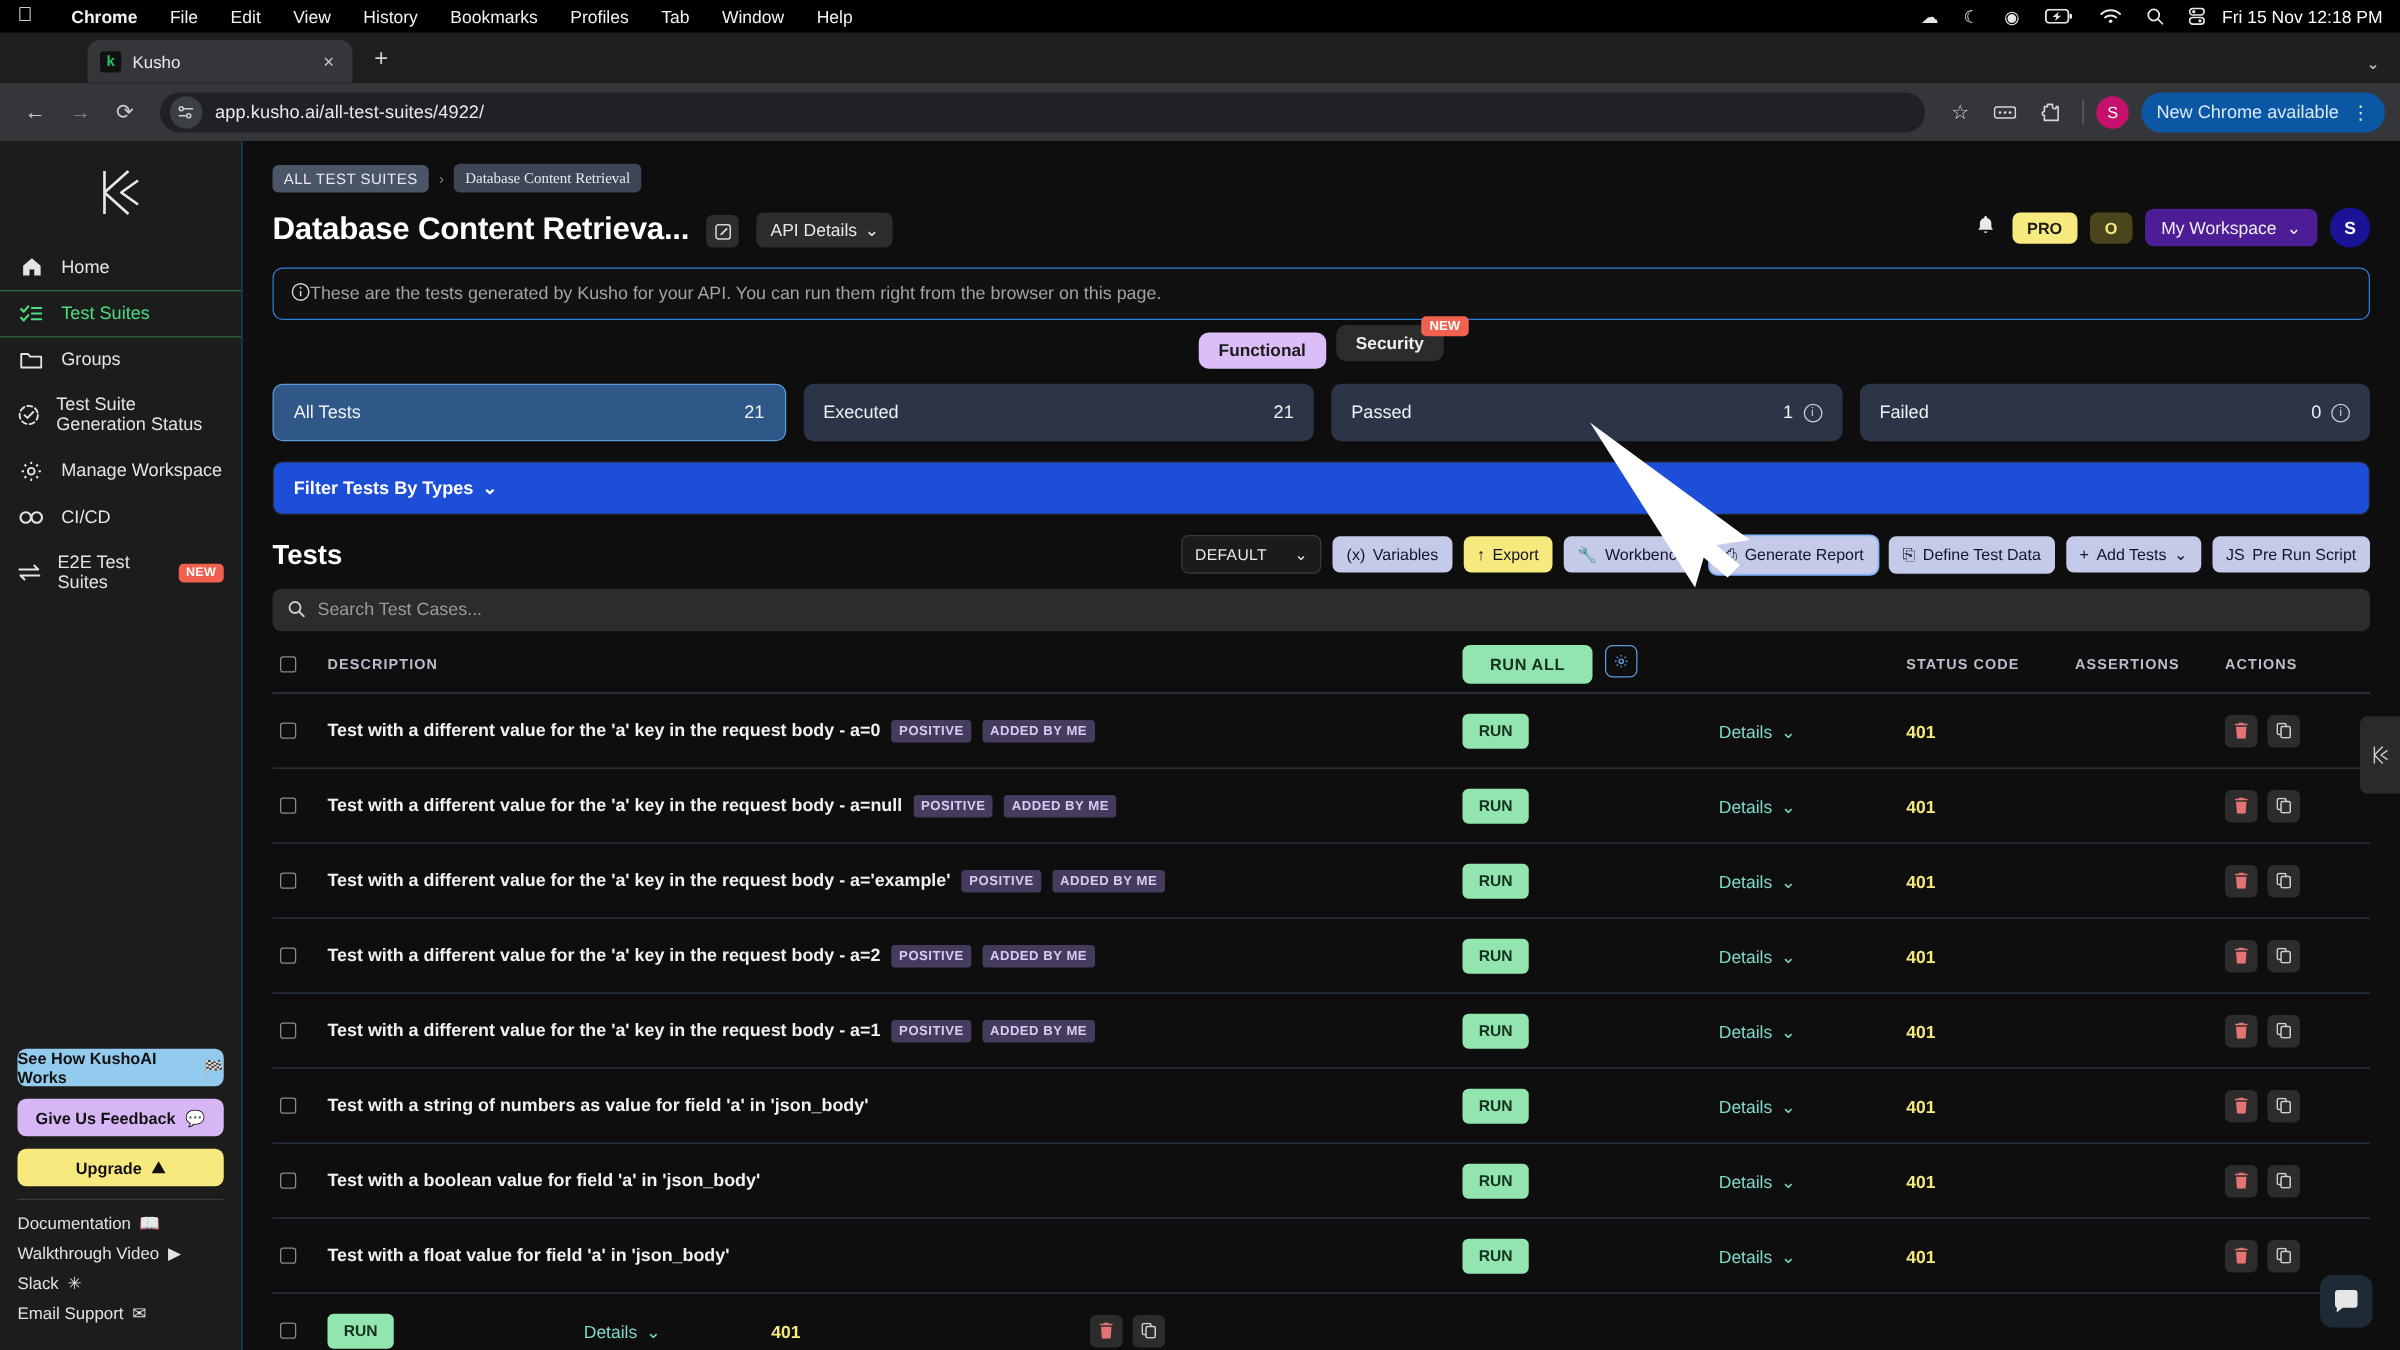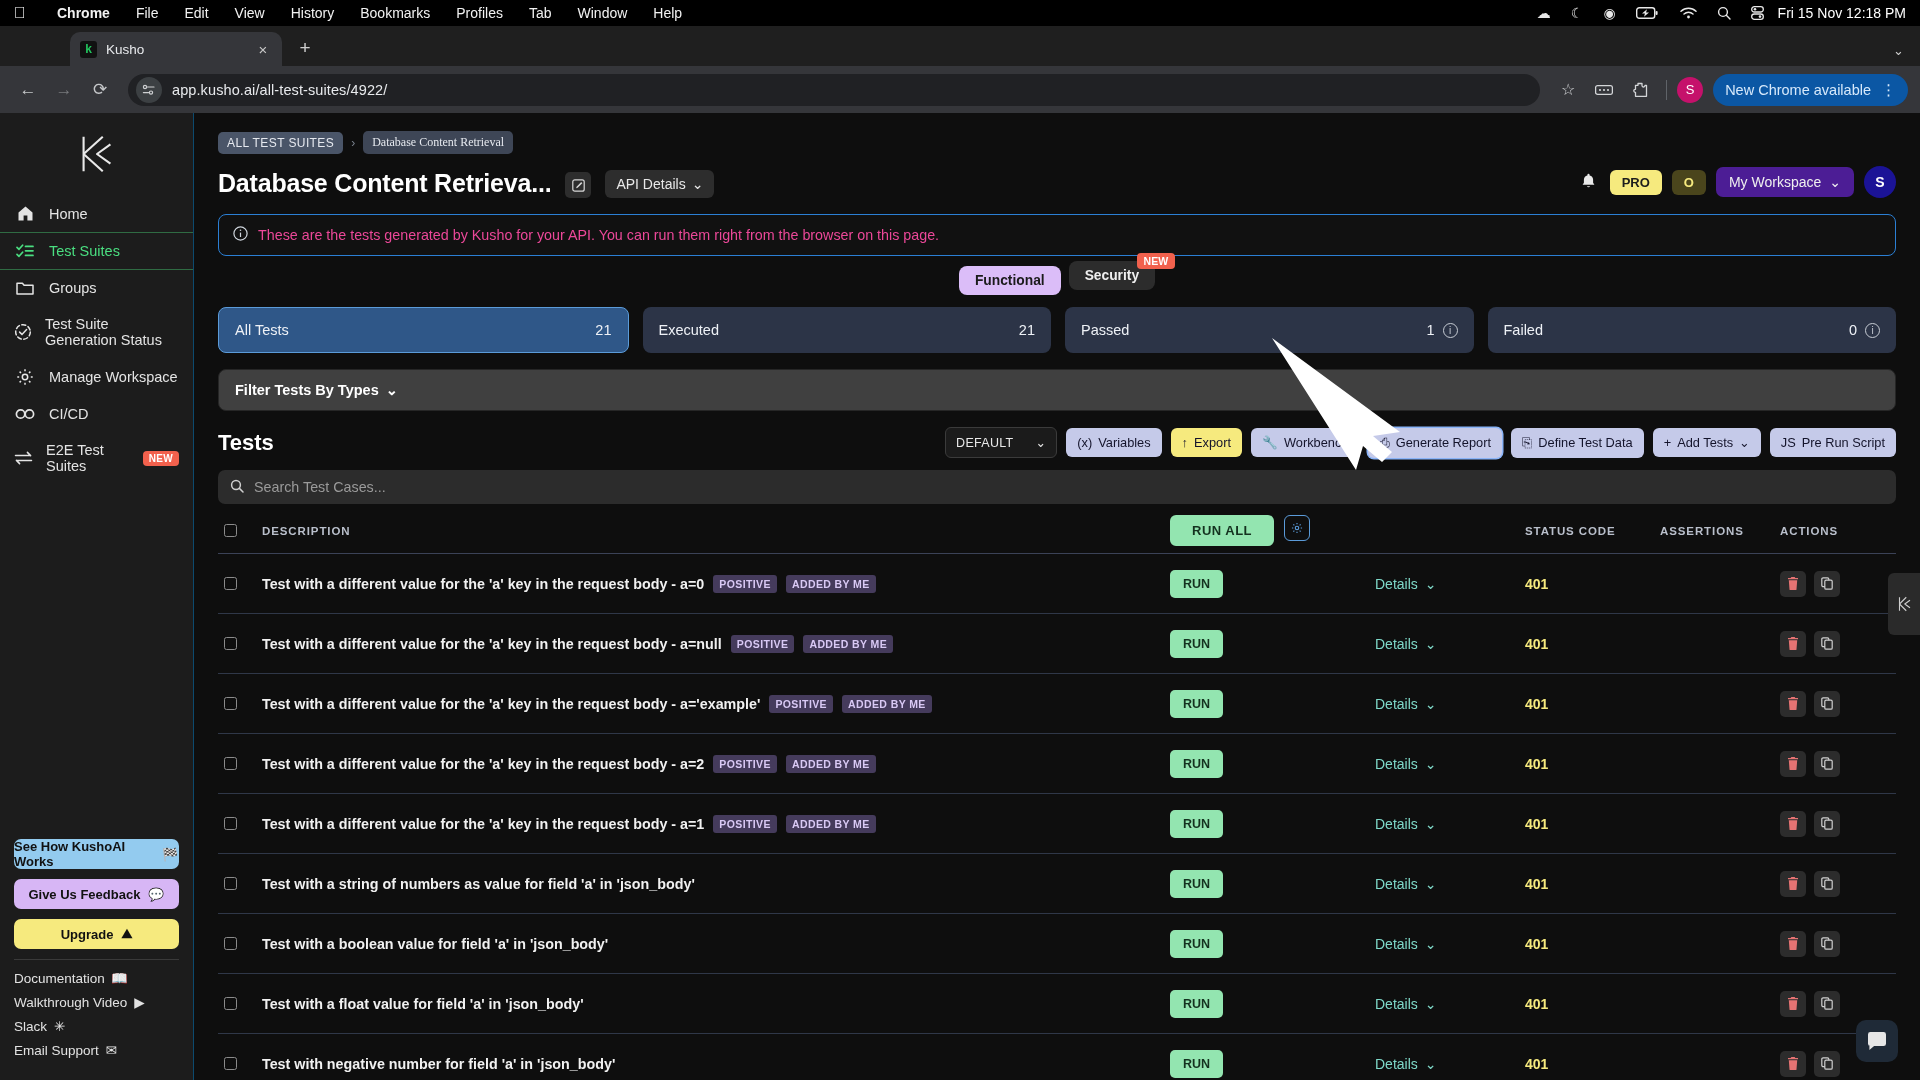--- a/index.html
+++ b/index.html
@@ -113,41 +113,41 @@
     padding: 5px 12px; border-radius: 6px; }
   .o-pill { background: #4a451c; color: #f6ea7e; font-size: 13px; font-weight: bold;
     padding: 5px 12px; border-radius: 6px; }
   .ws-pill { background: #4c1d95; color: #efefef; font-size: 14px;
     padding: 7px 13px; border-radius: 7px; display: flex; align-items: center; gap: 8px; }
   .avatar { width: 32px; height: 32px; border-radius: 50%; background: #1b1396;
     color: #fff; font-size: 14px; font-weight: bold; display: flex;
     align-items: center; justify-content: center; }
 
   .infobar { border: 1px solid #2b7fd4; border-radius: 8px; background: #111;
-    color: #ec4899; font-size: 14.3px; padding: 11px 14px; display: flex;
-    align-items: center; gap: 10px; margin-bottom: 10px; }
+    color: #a3a3a3; font-size: 14.3px; padding: 11px 14px; display: flex;
+    align-items: center; margin-bottom: 10px; }
   .infobar .i-icon { color: #cfd6dd; font-size: 14px; }
 
   .tabsrow { display: flex; justify-content: center; gap: 8px; margin-bottom: 12px; position: relative; }
   .seg { border-radius: 8px; font-size: 13.8px; font-weight: bold; padding: 7px 16px; }
   .seg.active { background: #dbbdf8; color: #1b1b1b; }
   .seg.inactive { background: #2c2c2c; color: #efefef; }
   .seg-wrap { position: relative; }
   .seg-new { position: absolute; top: -13px; right: -20px; background: #f2614d; color: #fff;
     font-size: 10.5px; font-weight: bold; padding: 2px 7px; border-radius: 4px; }
 
   .stats { display: flex; gap: 14px; margin-bottom: 16px; }
   .stat { flex: 1; height: 46px; border-radius: 8px; background: #2c3447;
     display: flex; align-items: center; padding: 0 16px; color: #eef1f6; font-size: 14.5px; }
   .stat.active { background: #2f5788; border: 1px solid #5b9bd9; }
   .stat .sval { margin-left: auto; font-size: 14.5px; display: flex; align-items: center; gap: 8px; }
   .stat .icircle { border: 1px solid #c7ccd4; border-radius: 50%; width: 15px; height: 15px;
     font-size: 10px; display: flex; align-items: center; justify-content: center; color: #c7ccd4; }
 
-  .filterbar { background: #404040; border: 1px solid #262626; border-radius: 8px;
+  .filterbar { background: #1d4ed8; border: 1px solid #262626; border-radius: 8px;
     padding: 12px 16px; color: #fff; font-size: 14.5px; font-weight: bold;
     margin-bottom: 16px; display: flex; align-items: center; gap: 7px; }
 
   .toolsrow { display: flex; align-items: center; margin-bottom: 12px; }
   .tools-title { color: #fff; font-size: 22px; font-weight: bold; }
   .tools-right { margin-left: auto; display: flex; align-items: center; gap: 9px; }
   .select-def { background: #1b1b1b; border: 1px solid #3b3b3b; border-radius: 6px;
     color: #e9e9e9; font-size: 12.5px; padding: 7px 10px; display: flex;
     align-items: center; gap: 22px; letter-spacing: .3px; }
   .tbtn { background: #c5cae9; color: #14142b; font-size: 12.8px; border-radius: 6px;
@@ -840,23 +840,20 @@
                 <rect x="0.8" y="0.8" width="7" height="8.8" rx="1.3"></rect>
                 <rect x="3.8" y="3.2" width="7.4" height="9" rx="1.3" fill="#2c2c2c"></rect>
               </svg>
       </span>
     </span>
         </div>
         <div class="trow">
           <span class="col-check">
             <span class="chk"></span>
           </span>
-    <span class="col-desc tdesc">
-      <span>Test with negative number for field 'a' in 'json_body'</span>
-    </span>
     <span class="col-run">
       <span class="runbtn">RUN</span>
     </span>
     <span class="col-details">
       <span class="details-lnk">
         <span>Details</span>
         <span>⌄</span>
       </span>
     </span>
     <span class="col-status statuscode">401</span>

